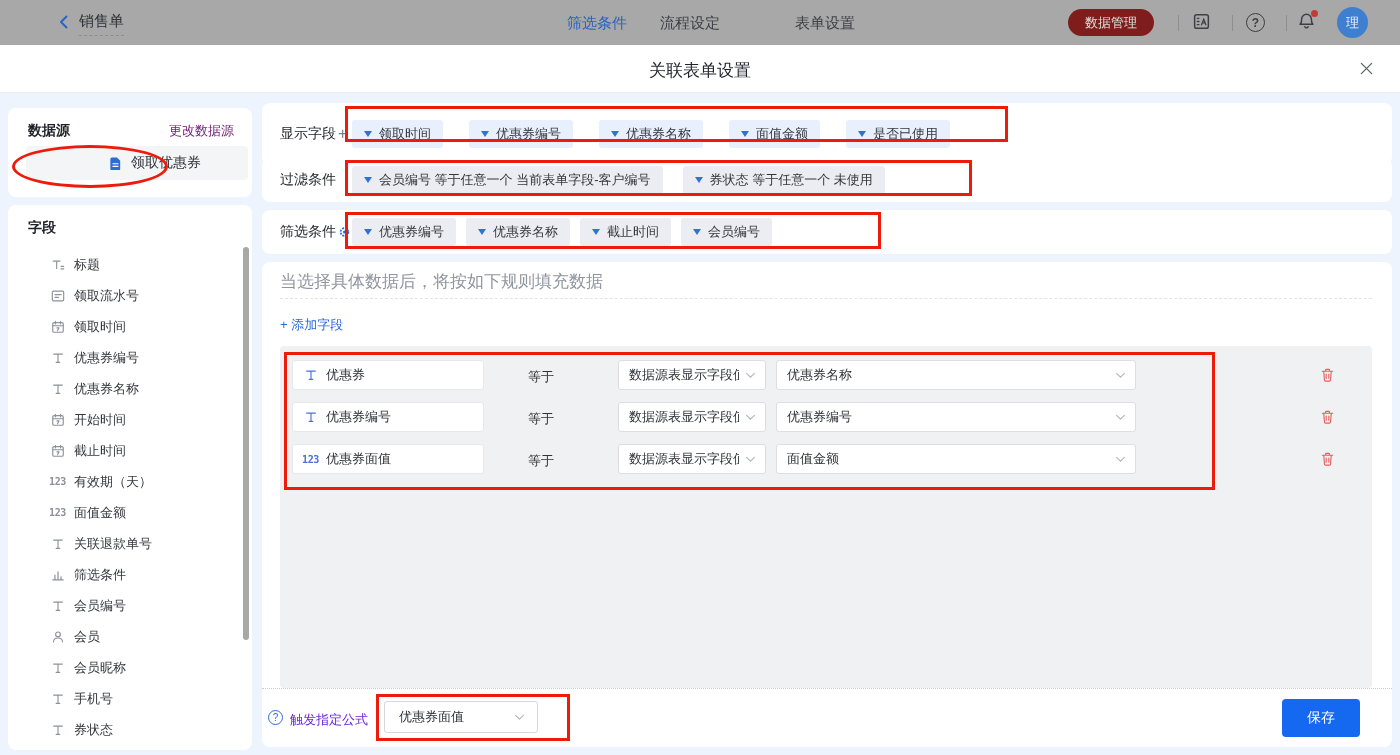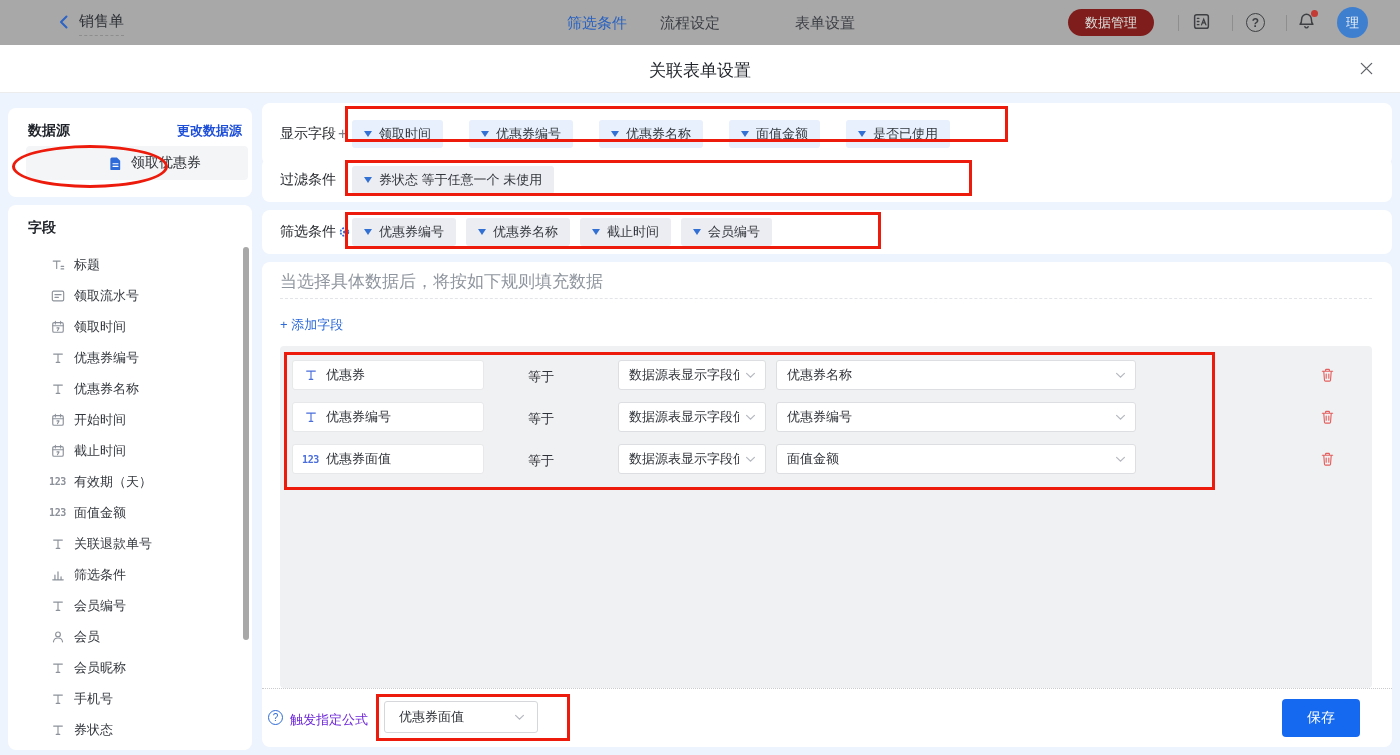--- a/index.html
+++ b/index.html
@@ -27,21 +27,21 @@
   .bell-dot { position:absolute; right:-1px; top:-2px; width:7px; height:7px; border-radius:50%; background:#c43a35; }
   .avatar { position:absolute; left:1337px; top:7px; width:31px; height:31px; border-radius:50%; background:#3f7fd0; color:#eaf0f8; font-size:13px; display:flex; align-items:center; justify-content:center; cursor:pointer; }
   
   .modal-header { position:absolute; left:0; top:45px; width:1400px; height:48px; background:#fff; border-bottom:1px solid #ececec; }
   .modal-title { position:absolute; left:0; right:0; top:14px; text-align:center; font-size:17px; font-weight:500; color:#1f2329; }
   .modal-close { position:absolute; right:25px; top:16px; width:16px; height:16px; cursor:pointer; }
   
   .card { position:absolute; background:#fff; border-radius:8px; }
   .sb-card1 { left:8px; top:108px; width:244px; height:89px; }
   .sb-title { position:absolute; left:20px; top:14px; font-size:14px; font-weight:bold; color:#1f2329; }
-  .sb-link { position:absolute; right:10px; top:14px; font-size:13px; color:#1d4ed8; cursor:pointer;font-weight:bold; }
+  .sb-link { position:absolute; right:18px; top:14px; font-size:13px; color:#701a75; cursor:pointer; }
   .ds-row { position:absolute; left:18px; top:38px; width:222px; height:34px; background:#f4f5f6; border-radius:4px; display:flex; align-items:center; padding-left:82px; gap:8px; cursor:pointer; }
   .ds-row .f-label { font-size:14px; color:#2f3238; white-space:nowrap; }
   .sb-card2 { left:8px; top:205px; width:244px; height:545px; overflow:hidden; }
   #field-list { position:absolute; left:0; top:44px; width:244px; }
   .field-item { height:31px; display:flex; align-items:center; padding-left:42px; gap:9px; cursor:pointer; color:#8c919a; }
   .f-icon { display:inline-flex; width:15px; justify-content:center; align-items:center; }
   .f-label { font-size:13px; color:#33373d; white-space:nowrap; }
   .n123 { font-size:10px; font-weight:bold; letter-spacing:-0.3px; font-family:"DejaVu Sans Mono",monospace; }
   .sb-scrollbar { position:absolute; left:235px; top:42px; width:6px; height:393px; background:#a8a8a8; border-radius:3px; }
   
@@ -302,20 +302,24 @@
         <span class="tag-label">是否已使用</span>
       </span>
     </div>
 </div>
 
 <div class="card row-card rc-b">
   <span class="rc-label">过滤条件</span>
   <div class="tags-wrap gap20" id="filter-tags">
       <span class="tag gray">
         <i class="caret"></i>
+        <span class="tag-label">会员编号 等于任意一个 当前表单字段-客户编号</span>
+      </span>
+      <span class="tag gray">
+        <i class="caret"></i>
         <span class="tag-label">券状态 等于任意一个 未使用</span>
       </span>
     </div>
 </div>
 
 <div class="card row-card rc-c">
   <span class="rc-label">筛选条件</span>
   <span class="rc-gear"><svg width="13" height="13" viewBox="0 0 16 16">
         <circle cx="8" cy="8" r="4.8" stroke="#2e6bd8" stroke-width="2" fill="none" stroke-dasharray="2.5 1.3"></circle>
         <circle cx="8" cy="8" r="1.9" fill="#2e6bd8"></circle>

